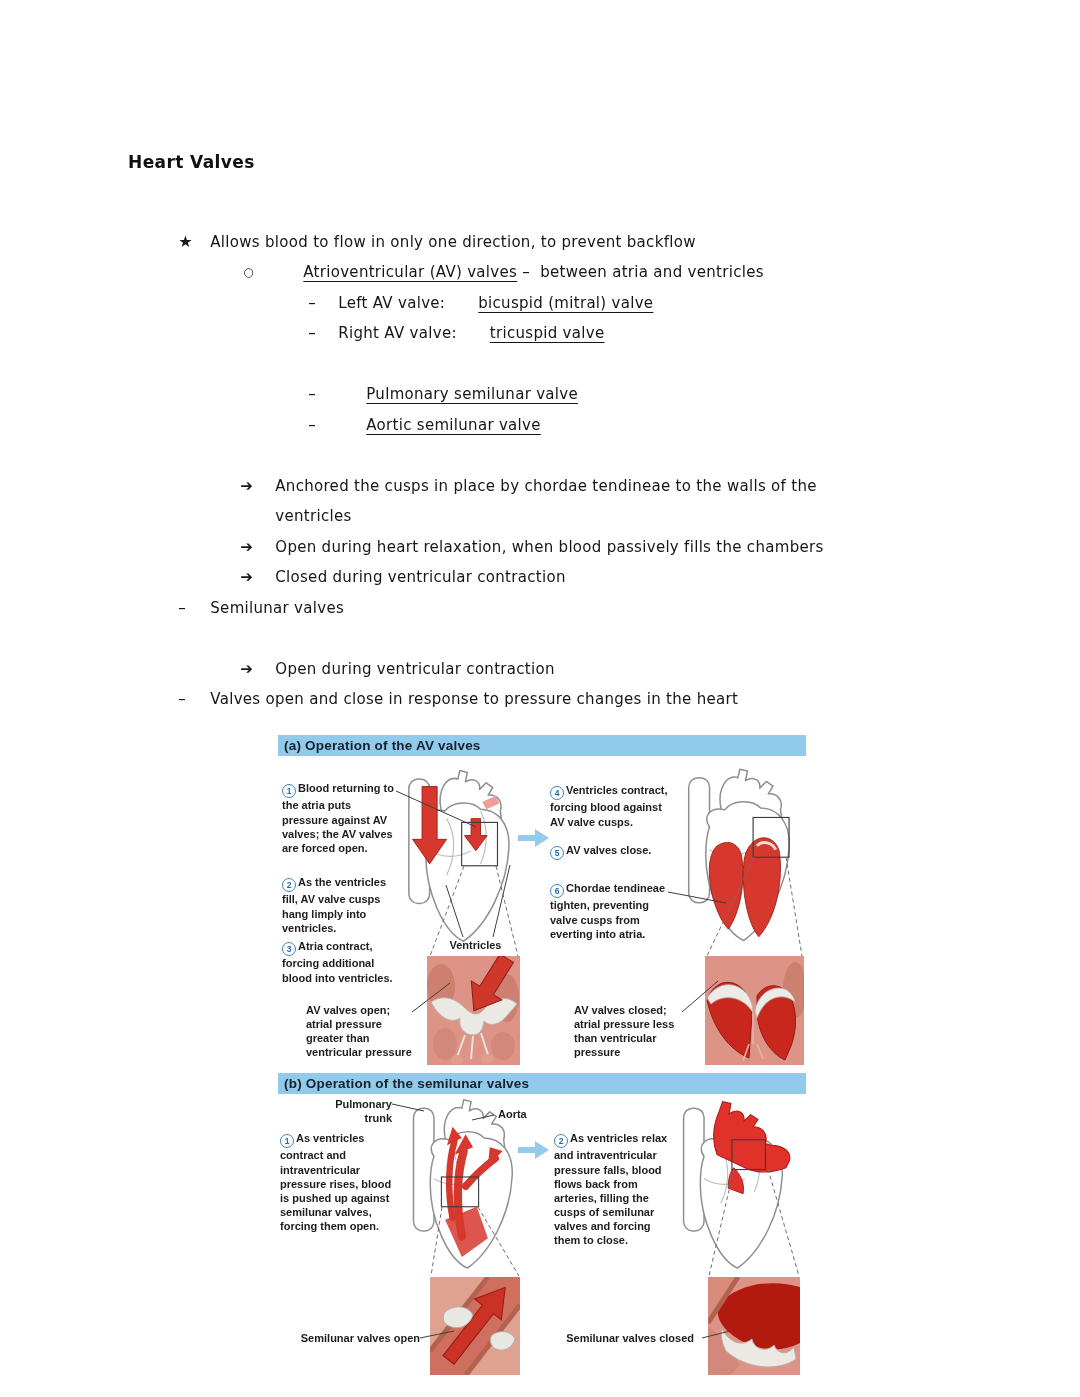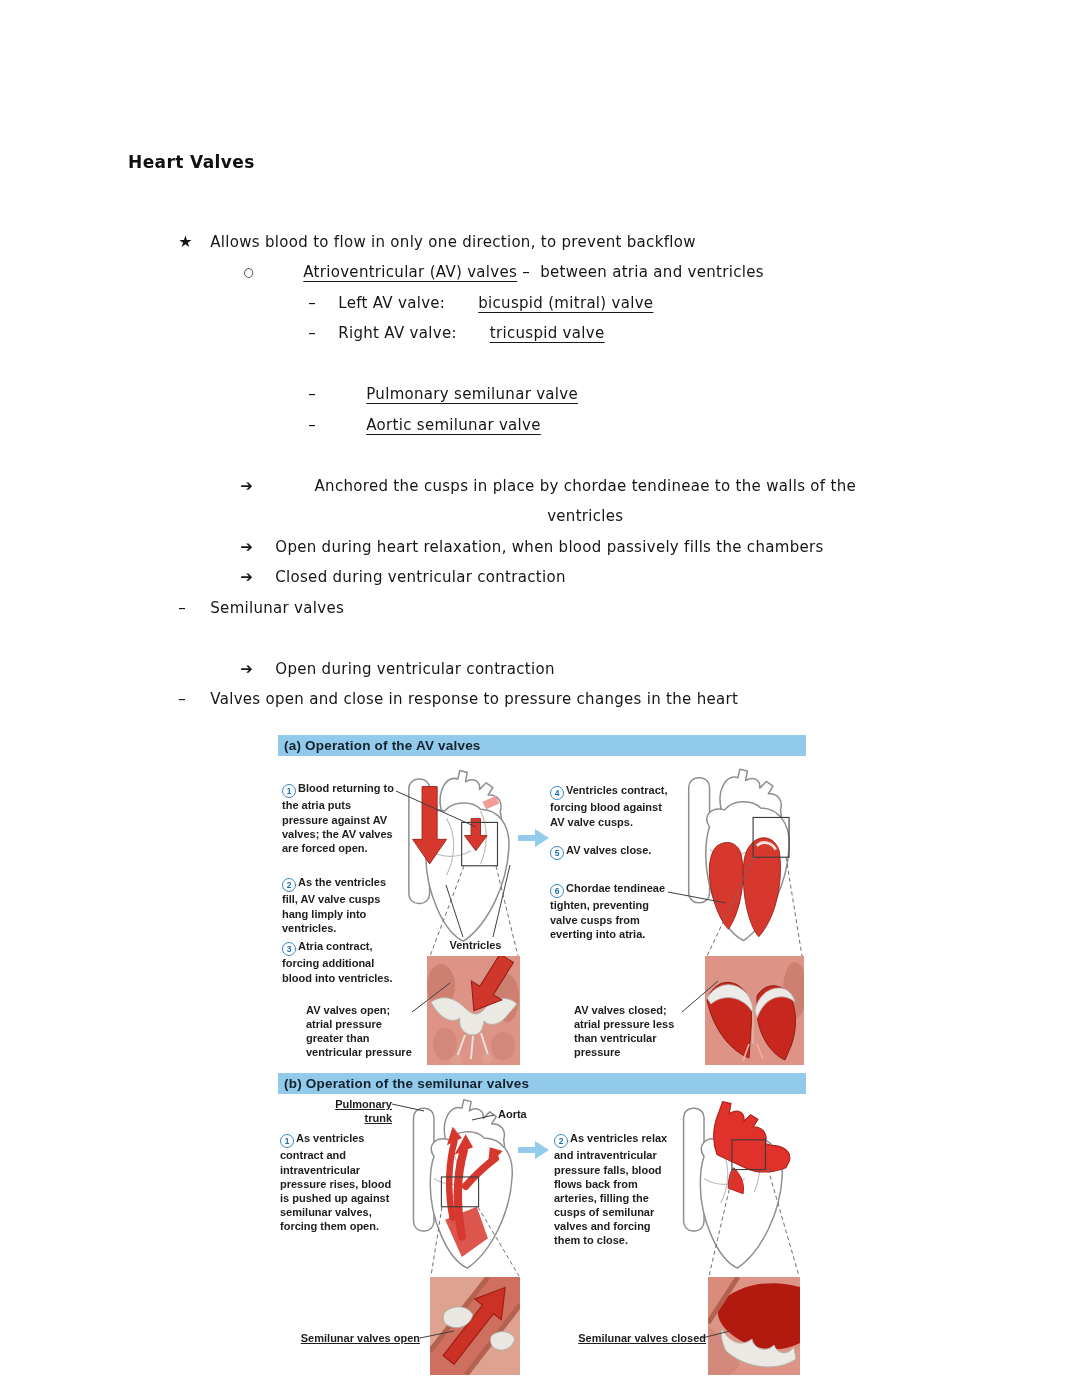--- a/index.html
+++ b/index.html
@@ -11,35 +11,35 @@
              letter-spacing:.4px;color:#101010;}
   .nline{position:absolute;font-size:15px;letter-spacing:.3px;line-height:30.5px;
          white-space:pre-wrap;color:#161616;}
   .blt{display:inline-block;}
   .lv1s{left:158px;} .lv1s .blt{width:32px;font-size:16px;}
   .lv2c{left:223px;} .lv2c .blt{width:32px;font-size:12px;vertical-align:1px;}
   .lv3d{left:288px;} .lv3d .blt{width:30px;}
   .lv1d{left:158px;} .lv1d .blt{width:32px;}
   .lv2a{left:220px;} .lv2a .blt{width:35px;font-size:15px;}
   .u{text-decoration:underline;text-underline-offset:4px;text-decoration-thickness:1.3px;margin-left:28px;}
-  .wraplim{display:inline-block;width:620px;vertical-align:top;text-align:center;}
+  .wraplim{display:inline-block;width:620px;vertical-align:top;}
 
   
   .fig{position:absolute;left:278px;top:690px;width:528px;height:642px;
        font-family:"Liberation Sans",sans-serif;margin-top:45px;}
   .phead{position:absolute;left:0;width:528px;height:21px;background:#92caec;
          font-weight:bold;font-size:13.5px;color:#14222c;letter-spacing:.2px;
          padding:3px 0 0 6px;box-sizing:border-box;z-index:3;}
   .step,.flabel{position:absolute;font-size:11px;font-weight:bold;color:#1d1d1d;
                 line-height:1.28;z-index:4;}
   .num{display:inline-flex;justify-content:center;align-items:center;width:12px;height:12px;
        border-radius:50%;border:1.5px solid #3a85c4;color:#1d6cae;font-size:8.5px;
        background:#fff;margin-right:2px;vertical-align:-2px;flex:none;}
   .ventl{text-align:center;}
-  .tar{text-align:right;text-decoration:underline;}
+  .tar{text-align:right;}
   .hsvg,.cusvg{position:absolute;z-index:1;}
   .ovl{position:absolute;left:0;top:0;z-index:2;}
   .outline{fill:#ffffff;stroke:#8f8f8f;stroke-width:1.6;stroke-linejoin:round;}
   .inner{fill:none;stroke:#bcbcbc;stroke-width:1.2;}
   .inset{fill:none;stroke:#3c3c3c;stroke-width:1.2;}
   .blood{fill:#d6382e;stroke:#a02218;stroke-width:1;}
   .ptr{stroke:#3e3e3e;stroke-width:1;fill:none;}
   .dsh{stroke:#6f6f6f;stroke-width:1;fill:none;stroke-dasharray:4,3;}
   .flowblue{fill:#92cbec;}
 </style>
@@ -227,16 +227,16 @@
 
     <div class="flabel tar" style="left:56px;top:362px;width:58px">Pulmonary trunk</div>
     <div class="flabel" style="left:220px;top:372px;width:50px">Aorta</div>
     <div class="step" style="left:2px;top:396px;width:113px">
       <span class="num">1</span><span>As ventricles contract and intraventricular pressure rises, blood is pushed up against semilunar valves, forcing them open.</span>
     </div>
     <div class="step" style="left:276px;top:396px;width:122px">
       <span class="num">2</span><span>As ventricles relax and intraventricular pressure falls, blood flows back from arteries, filling the cusps of semilunar valves and forcing them to close.</span>
     </div>
     <div class="flabel tar" style="left:10px;top:596px;width:132px">Semilunar valves open</div>
-    <div class="flabel tar" style="left:292px;top:596px;width:136px">Semilunar valves closed</div>
+    <div class="flabel tar" style="left:280px;top:596px;width:136px">Semilunar valves closed</div>
 
   </div>
 </div>
 
 </body></html>

